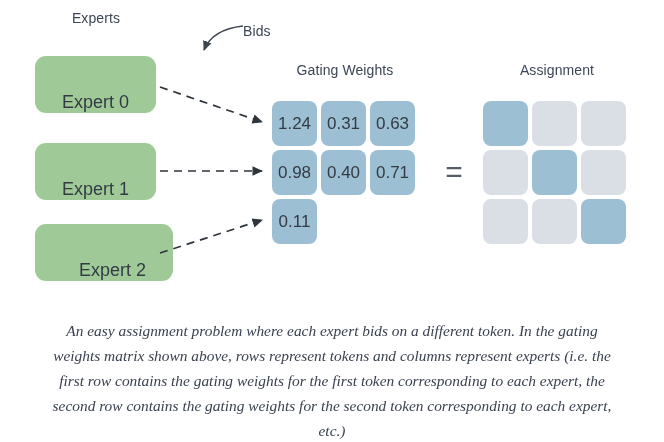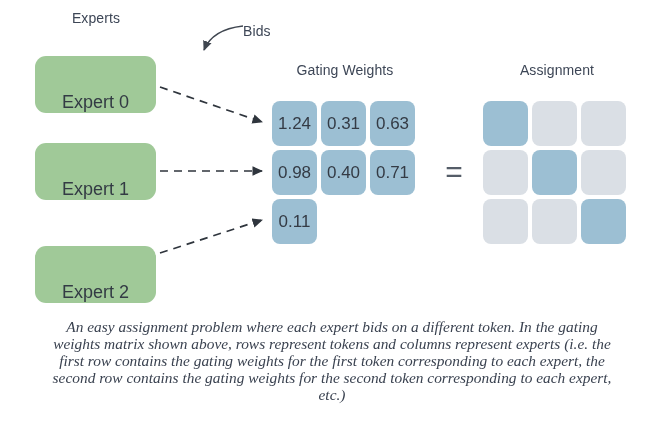--- a/index.html
+++ b/index.html
@@ -47,21 +47,21 @@
     background: #a0c998;
     border-radius: 11px;
     display: flex;
     align-items: flex-end;
     justify-content: center;
     font-size: 18px;
     color: #333b44;
   }
   #expert-box-0 { top: 56px; }
   #expert-box-1 { top: 143px; }
-  #expert-box-2 { top: 246px; }
+  #expert-box-2 { top: 224px; padding-left: 17px; }
 
   
   .matrix {
     position: absolute;
     display: grid;
     grid-template-columns: repeat(3, 45px);
     grid-template-rows: repeat(3, 45px);
     gap: 4px;
     text-align: right;
   }
@@ -104,21 +104,21 @@
   
   #caption {
     position: absolute;
     left: 44px;
     top: 318px;
     width: 576px;
     text-align: center;
     font-family: "Liberation Serif", serif;
     font-style: italic;
     font-size: 15.4px;
-    line-height: 17px;
+    line-height: 25px;
     color: #3a4250;
   }
 </style>
 </head>
 <body>
 
 <div id="diagram-stage">
 
   <div class="section-title" id="experts-title">Experts</div>
 

